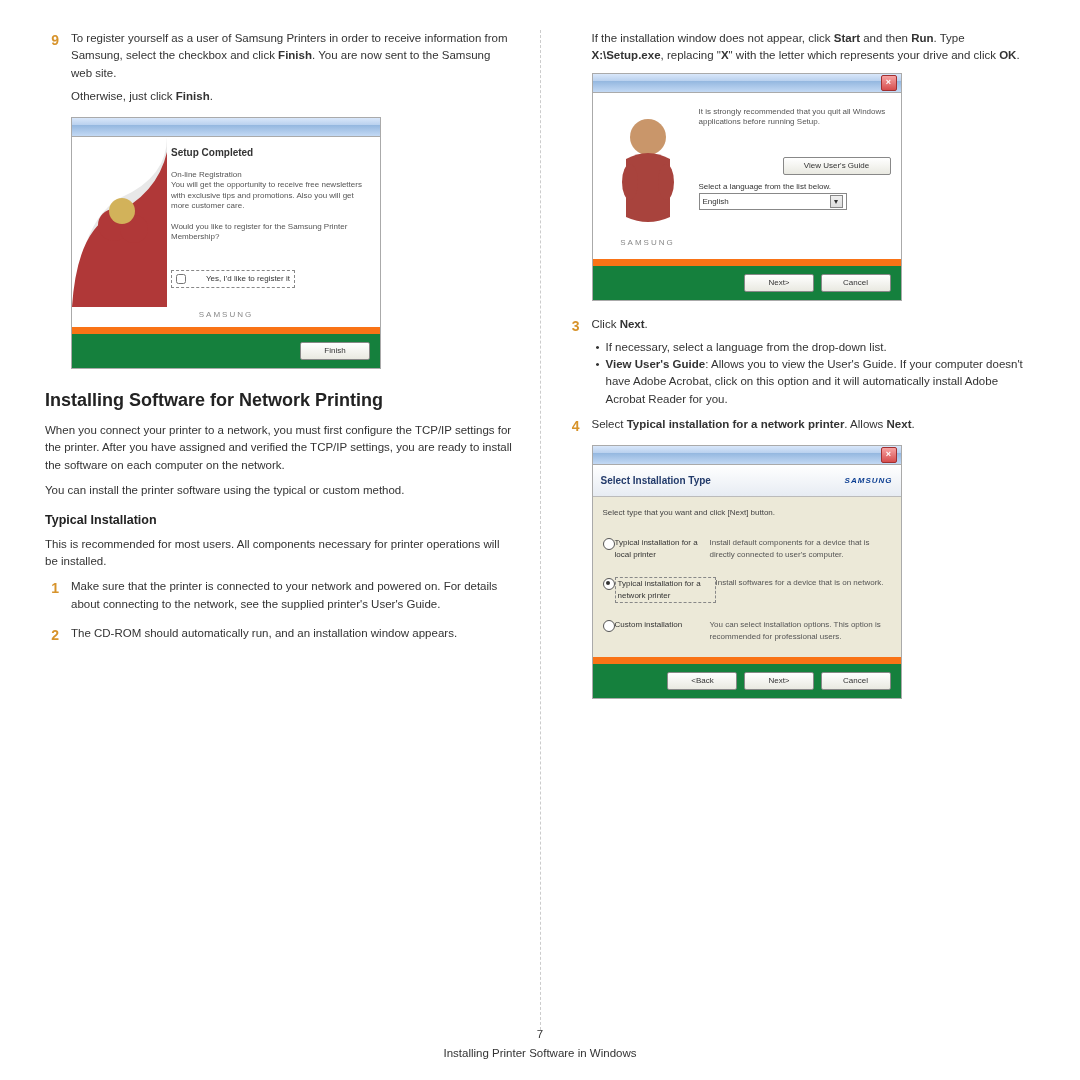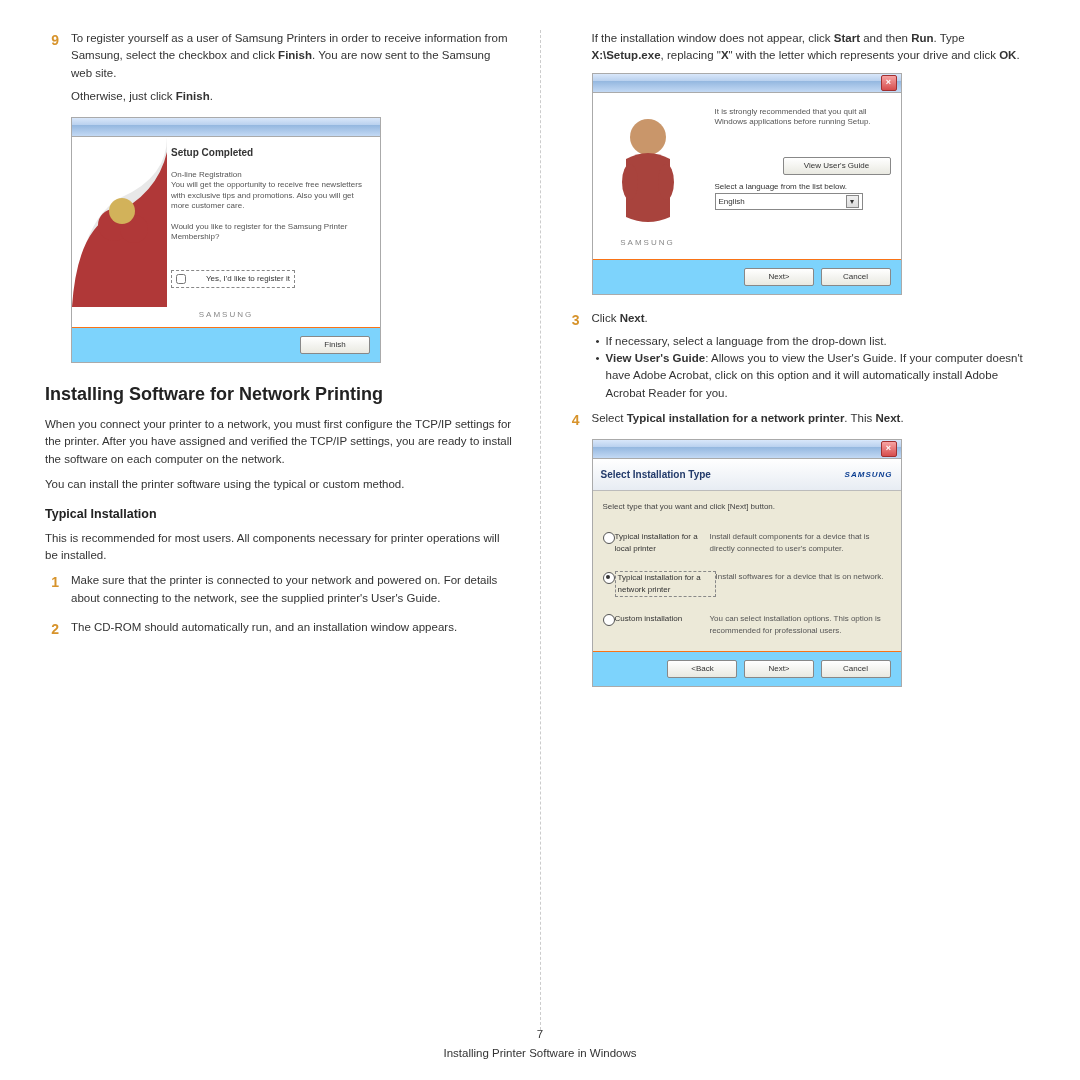--- a/index.html
+++ b/index.html
@@ -121,39 +121,39 @@
     font-family: Arial, sans-serif;
     font-size: 8px;
     letter-spacing: 2px;
     color: #888;
     text-align: center;
     padding: 2px 0 6px 0;
   }
   .dlg-footer {
     padding: 8px 10px;
     text-align: right;
-    border-top: 1px solid #f97316;
-    background: #7dd3fc;
+    border-top: 7px solid #f97316;
+    background: #15803d;
   }
   .winbtn {
     display: inline-block;
     min-width: 52px;
     padding: 2px 8px;
     font-size: 8px;
     text-align: center;
     background: linear-gradient(#fff,#e9e9e1);
     border: 1px solid #888;
     border-radius: 2px;
     margin-left: 4px;
   }
   
   .dlg2-inner { background:#fff; padding: 14px 10px 10px 10px; }
   .dlg2-flex { display:flex; gap:6px; }
   .dlg2-art { width: 90px; display:flex; flex-direction:column; align-items:center; justify-content:flex-end;}
-  .dlg2-right { flex:1;margin-left:16px; }
+  .dlg2-right { flex:1; }
   .dlg2-msg { font-size: 8px; color:#555; line-height:1.3; margin-bottom: 30px; }
   .dlg2-view { text-align:right; }
   .dlg2-lang { font-size:8px; margin-top:6px; }
   .dlg2-sel { width: 140px; border:1px solid #888; background:#fff; padding:1px 3px; font-size:8px; display:inline-flex; justify-content:space-between; align-items:center;}
   .arrowdown { border:1px solid #888; width:11px; height:11px; display:inline-flex; align-items:center; justify-content:center; background:linear-gradient(#f0f0f0,#ddd); }
   
   .dlg3-head { background: linear-gradient(#fff,#e7ecf3); padding:8px 8px; border-bottom:1px solid #bbb; display:flex; justify-content:space-between; align-items:center;}
   .dlg3-head .title { font-weight:bold; font-size:10px; color:#223a6a;}
   .sam-blue { color:#0a3d91; font-weight:bold; font-size:8px; letter-spacing:1px; font-style: italic; }
   .dlg3-body { background:#ece9d8; padding: 10px 10px 6px 10px; }
@@ -293,21 +293,21 @@
         <div class="bullet">
             <span class="dot">•</span>
             <span><b>View User's Guide</b><span>: Allows you to view the User's Guide. If your computer doesn't have Adobe Acrobat, click on this option and it will automatically install Adobe Acrobat Reader for you.</span></span>
           </div>
       </div>
     </div>
 
     <div class="step" style="margin-top:8px">
       <div class="step-num">4</div>
       <div class="step-body">
-        <p><span>Select </span><b>Typical installation for a network printer</b><span>. This </span><b>Next</b><span>.</span></p>
+        <p><span>Select </span><b>Typical installation for a network printer</b><span>. Allows </span><b>Next</b><span>.</span></p>
       </div>
     </div>
 
     <div class="dialog">
       <div class="titlebar">
           <div class="closebtn">×</div>
         </div>
       <div class="dlg3-head">
         <span class="title">Select Installation Type</span>
         <span class="sam-blue">SAMSUNG</span>

